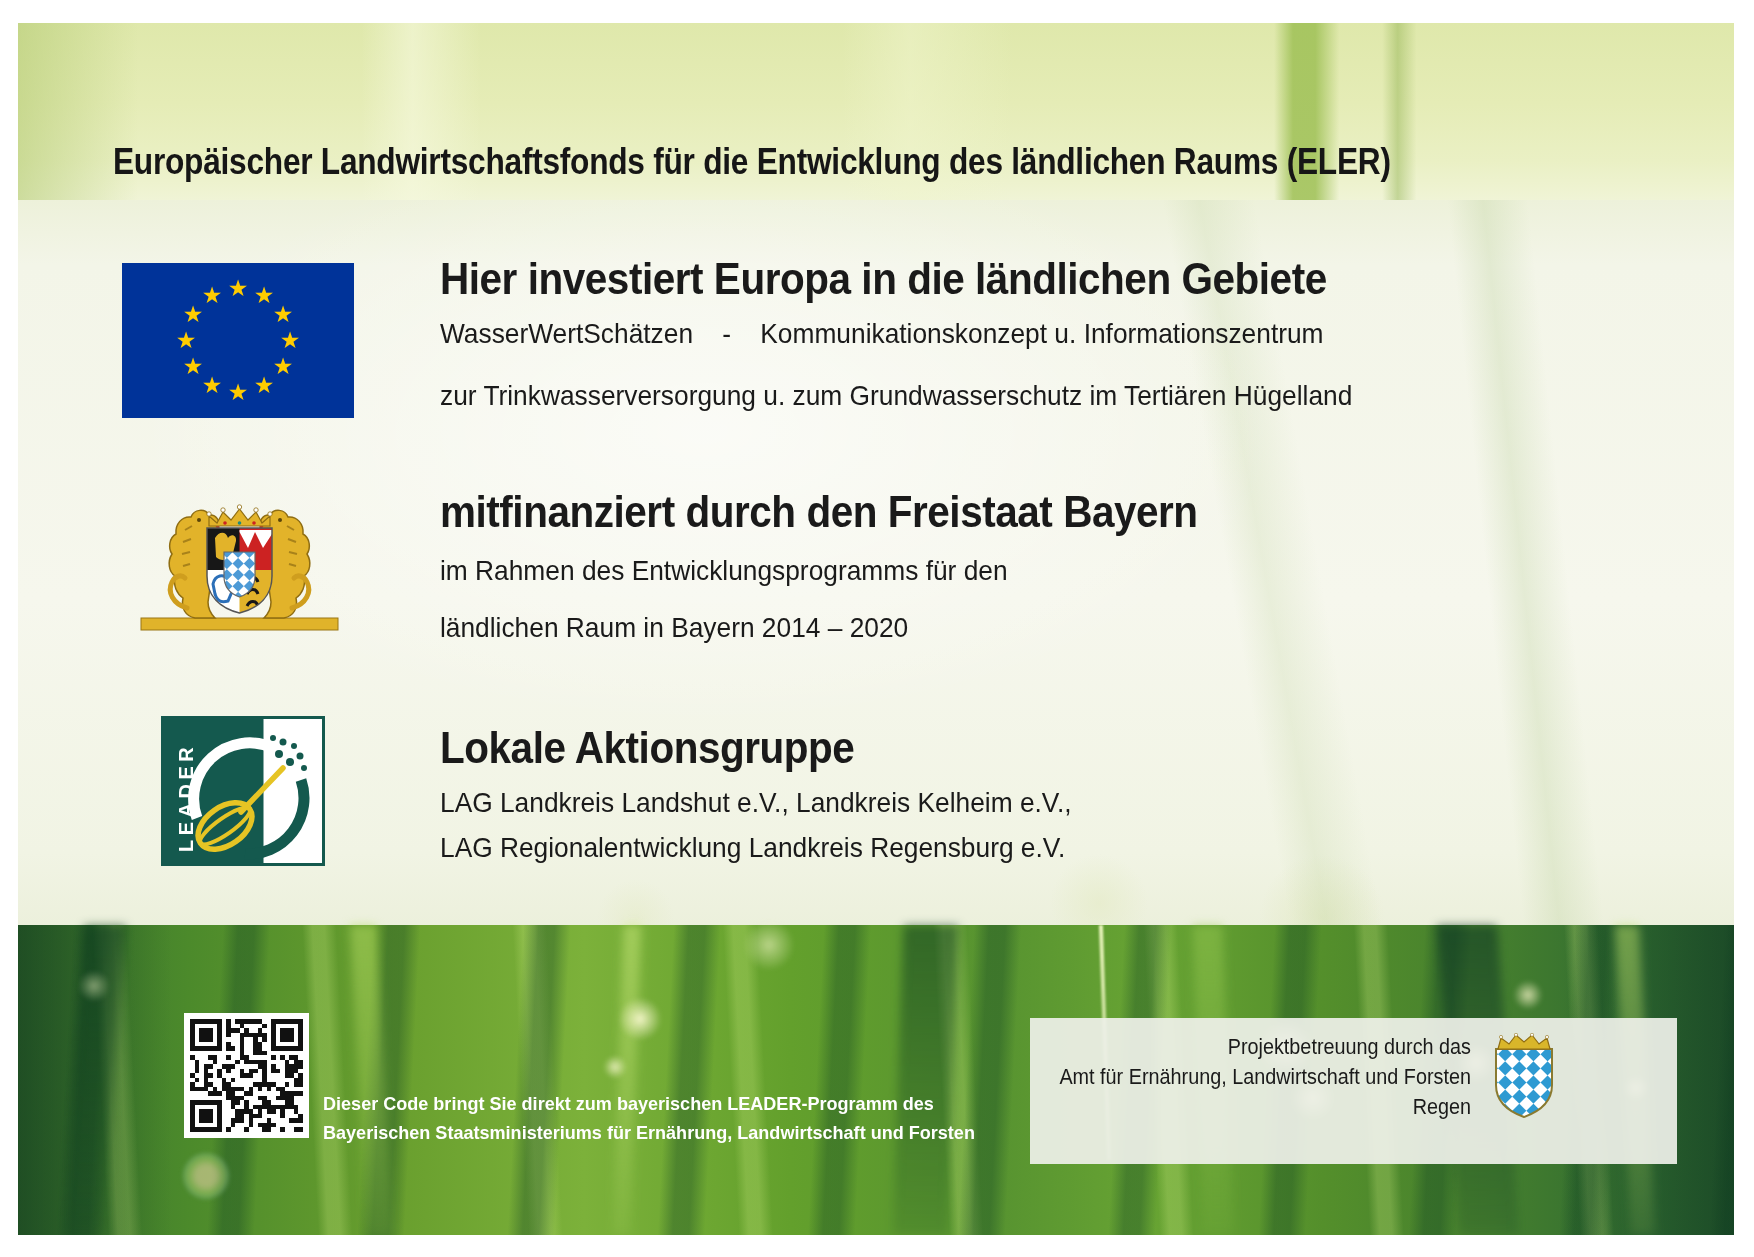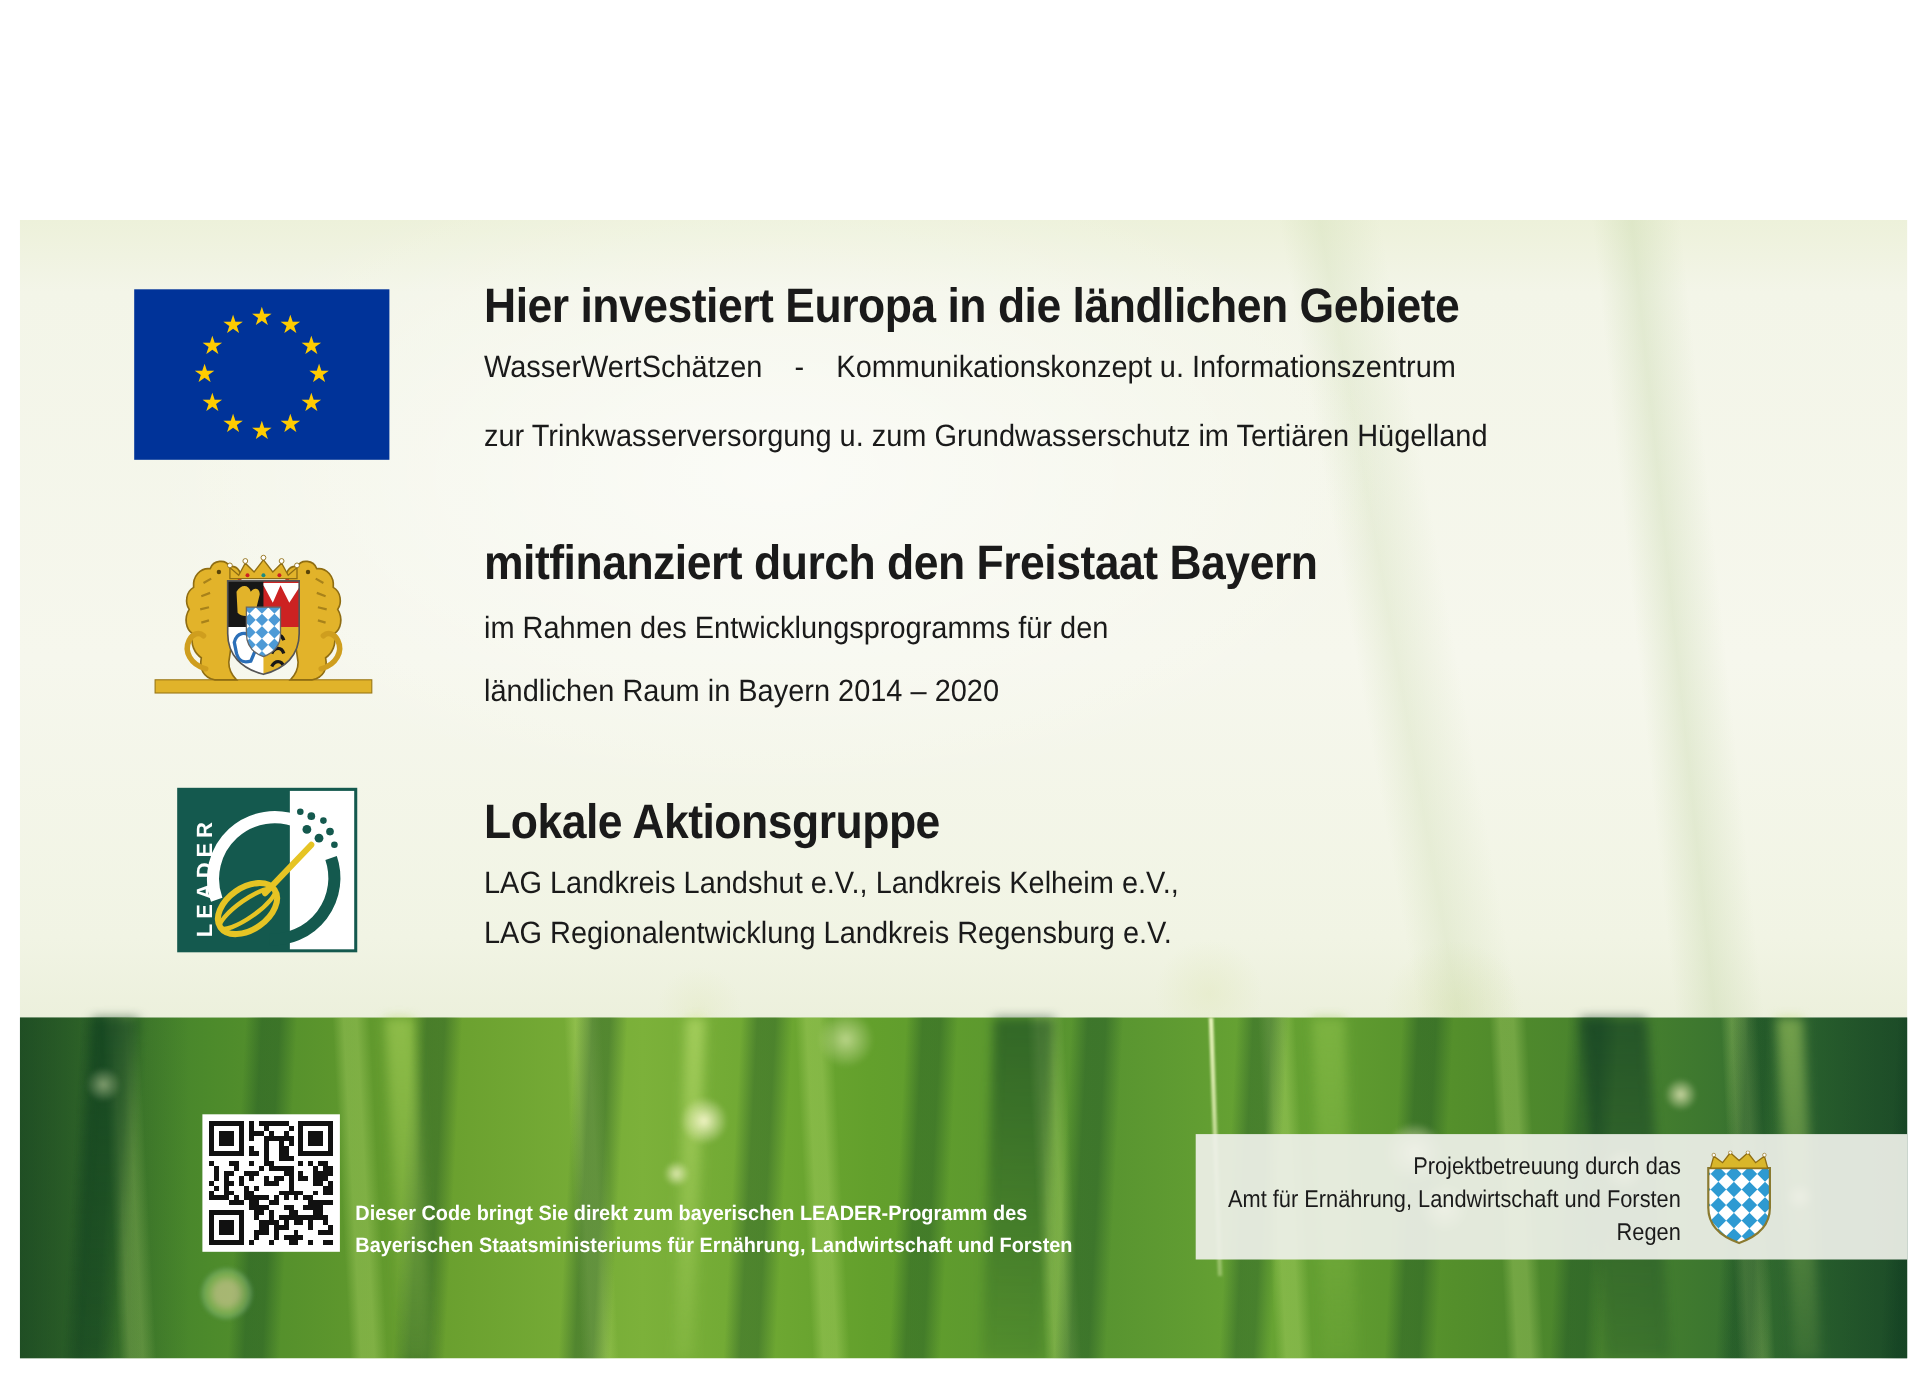--- a/index.html
+++ b/index.html
@@ -56,32 +56,35 @@
   .coat   { position:absolute; left:107px; top:467px; width:229px; height:146px; }
   .leader { position:absolute; left:143px; top:693px; width:164px; height:150px; }
 
   
   .qr { position:absolute; left:166px; top:990px; width:125px; height:125px; background:#ffffff; padding:6px; }
   .qr svg { width:113px; height:113px; display:block; }
   .qr-caption { position:absolute; left:305px; top:1066px; font-size:19px; font-weight:bold;
     color:#ffffff; line-height:29px; white-space:pre; transform:scaleX(.95); transform-origin:0 0; }
 
   
-  .pbox { position:absolute; left:1069px; top:995px; width:647px; height:114px;
-          background:rgba(238,240,232,.93);margin-top:13px; }
+  .pbox { position:absolute; left:1012px; top:995px; width:647px; height:146px;
+          background:rgba(238,240,232,.93); }
   .pbox-text { position:absolute; right:206px; top:14px; width:520px; text-align:right;
                font-size:22px; line-height:30px; color:#1a1a1a; }
   .pbox-text span { display:block; transform:scaleX(.9); transform-origin:100% 0; white-space:pre; }
   .pbox svg.shield { position:absolute; right:120px; top:15px; }
 </style>
 </head>
 <body>
 
 <div class="poster">
 
+  <div class="band">
+    <div class="band-title">Europäischer Landwirtschaftsfonds für die Entwicklung des ländlichen Raums (ELER)</div>
+  </div>
 
   <div class="panel"></div>
 
   <div class="grass">
     <div class="blade" style="left:55px;width:42px;background:linear-gradient(180deg,rgba(12,60,30,.55),rgba(12,60,30,.15));transform:skewX(-4deg);"></div>
     <div class="blade" style="left:340px;width:26px;background:linear-gradient(180deg,rgba(175,215,95,.55),rgba(175,215,95,.1));transform:skewX(3deg);"></div>
     <div class="blade" style="left:600px;width:18px;background:linear-gradient(180deg,rgba(205,235,125,.5),rgba(205,235,125,.1));transform:skewX(-2deg);"></div>
     <div class="blade" style="left:880px;width:55px;background:linear-gradient(180deg,rgba(8,55,30,.5),rgba(8,55,30,.12));transform:skewX(-2deg);"></div>
     <div class="blade" style="left:1180px;width:30px;background:linear-gradient(180deg,rgba(150,200,80,.5),rgba(150,200,80,.1));transform:skewX(2deg);"></div>
     <div class="blade" style="left:1430px;width:60px;background:linear-gradient(180deg,rgba(10,50,35,.55),rgba(10,50,35,.15));transform:skewX(4deg);"></div>

